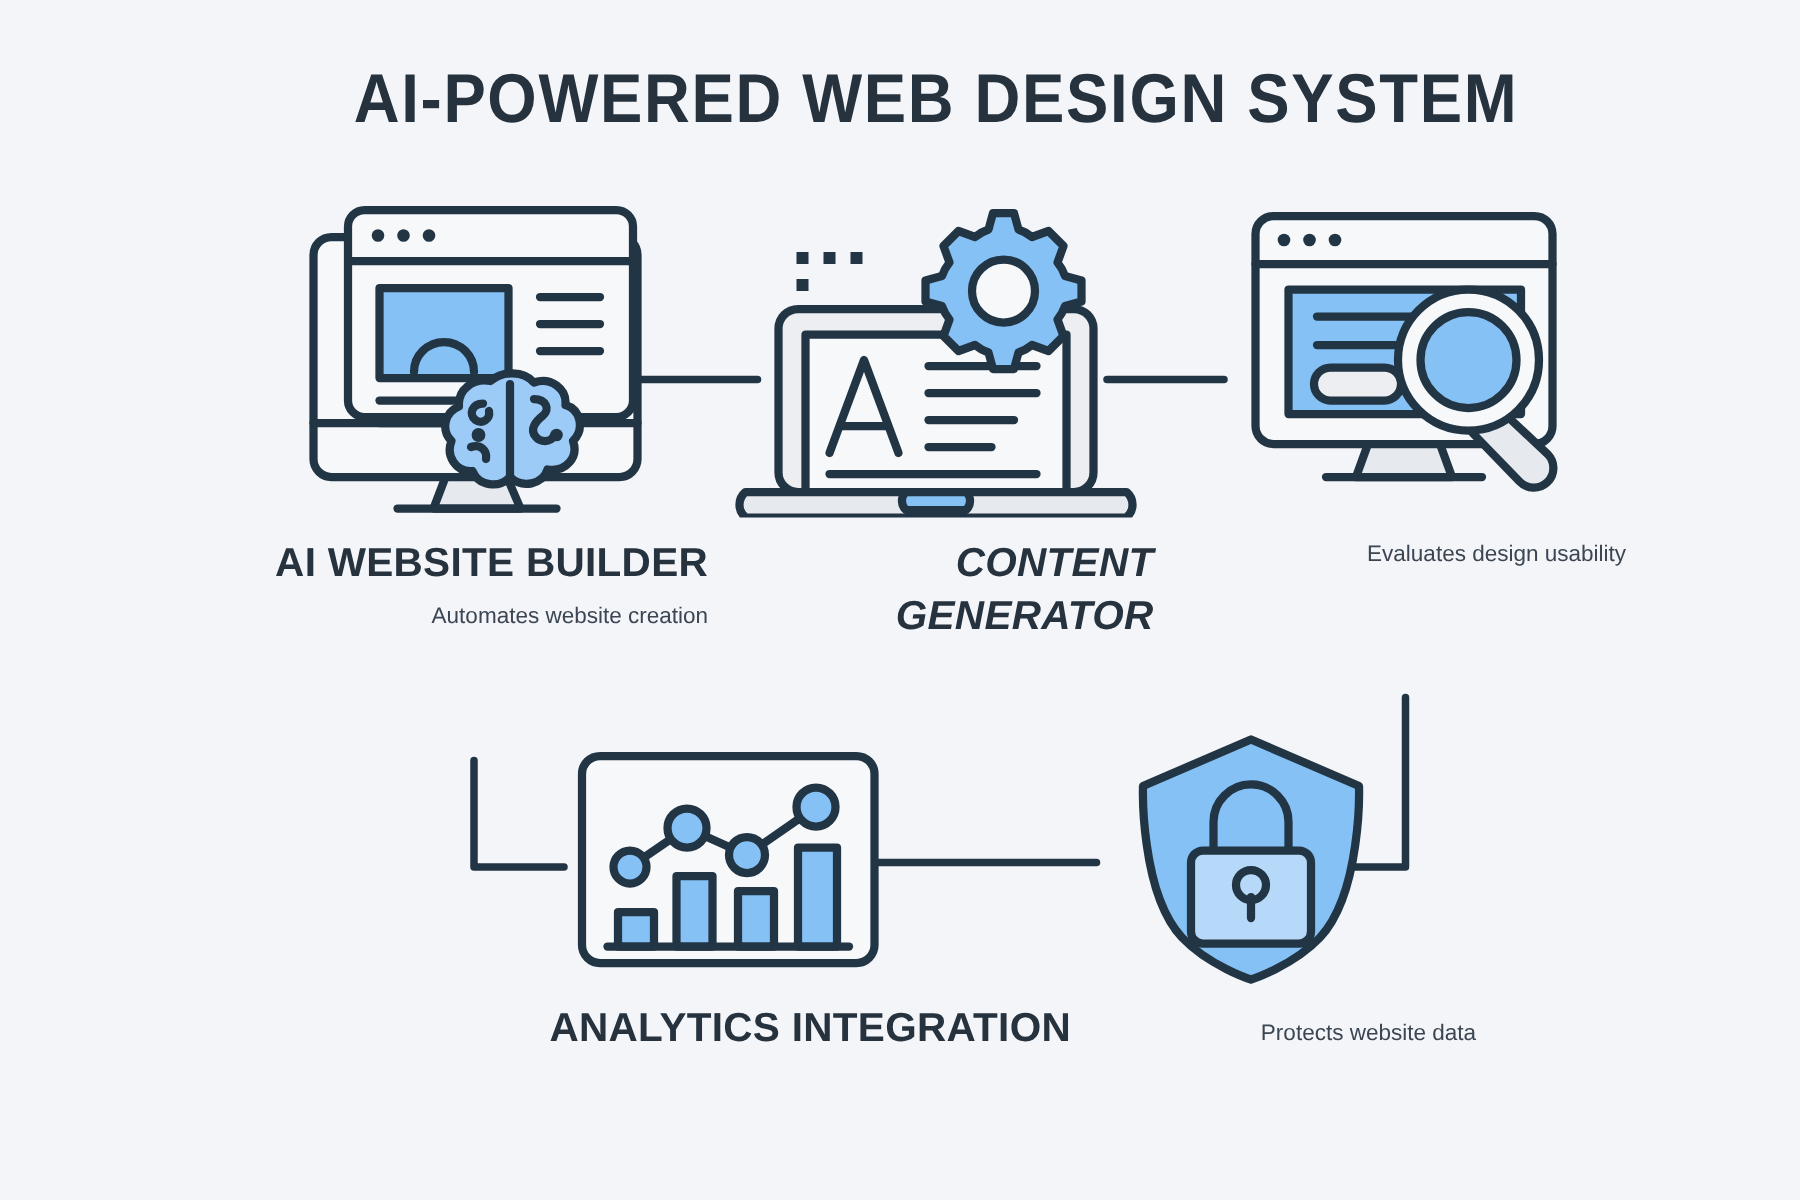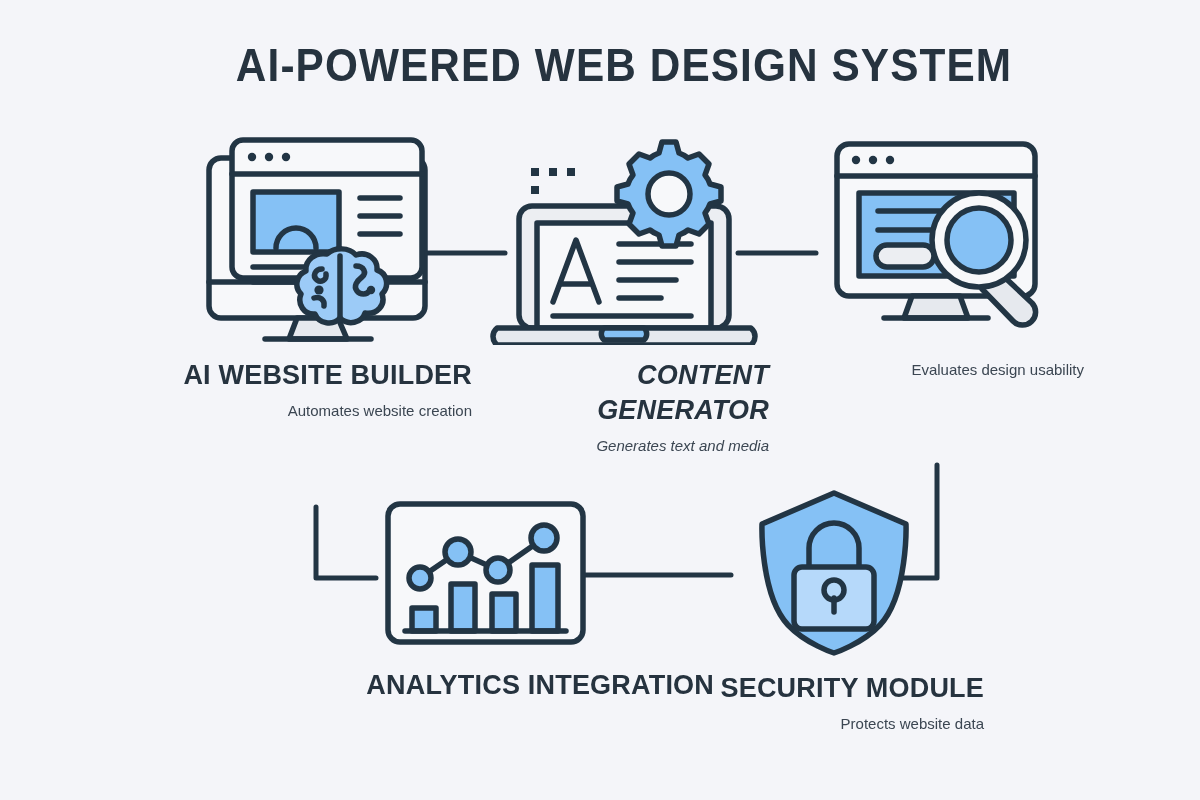--- a/index.html
+++ b/index.html
@@ -191,21 +191,20 @@
       <g>
         <path d="M 183 12 L 197 12 L 200 23 A 29 29 0 0 1 209 28 L 220 24 L 230 34 L 226 45 A 29 29 0 0 1 231 54 L 242 57 L 242 71 L 231 74
                  A 29 29 0 0 1 226 83 L 230 94 L 220 104 L 209 100 A 29 29 0 0 1 200 105 L 197 116 L 183 116 L 180 105
                  A 29 29 0 0 1 171 100 L 160 104 L 150 94 L 154 83 A 29 29 0 0 1 149 74 L 138 71 L 138 57 L 149 54
                  A 29 29 0 0 1 154 45 L 150 34 L 160 24 L 171 28 A 29 29 0 0 1 180 23 Z" fill="#85c1f5" stroke="#223544" stroke-width="5.5" stroke-linejoin="round"></path>
         <circle cx="190" cy="64" r="21" fill="#f7f8fa" stroke="#223544" stroke-width="5.5"></circle>
       </g>
     </svg>
     <div class="node-text">
       <div class="node-title">CONTENT GENERATOR</div>
-      <div class="node-desc">Generates text and media</div>
     </div>
   </div>
 
   <div class="node" id="node-uxui">
     <svg class="node-icon" width="270" height="200" viewBox="0 0 270 200" xmlns="http://www.w3.org/2000/svg">
       <g stroke="#223544" stroke-width="5.5" stroke-linecap="round" stroke-linejoin="round">
 
         <rect x="23" y="14" width="198" height="152" rx="12" fill="#f7f8fa"></rect>
 
         <path d="M 23 46 L 221 46" fill="none"></path>
@@ -272,18 +271,17 @@
 
         <path d="M 125 82 L 125 63 A 25 25 0 0 1 175 63 L 175 82" fill="none"></path>
 
         <rect x="110" y="82" width="80" height="62" rx="8" fill="#b6d9fa"></rect>
 
         <circle cx="150" cy="105" r="10" fill="none"></circle>
         <path d="M 150 113 L 150 127" fill="none"></path>
       </g>
     </svg>
     <div class="node-text">
-      <div class="node-title">SECURITY MODULE</div>
       <div class="node-desc">Protects website data</div>
     </div>
   </div>
 
 </div>
 
 </body></html>

